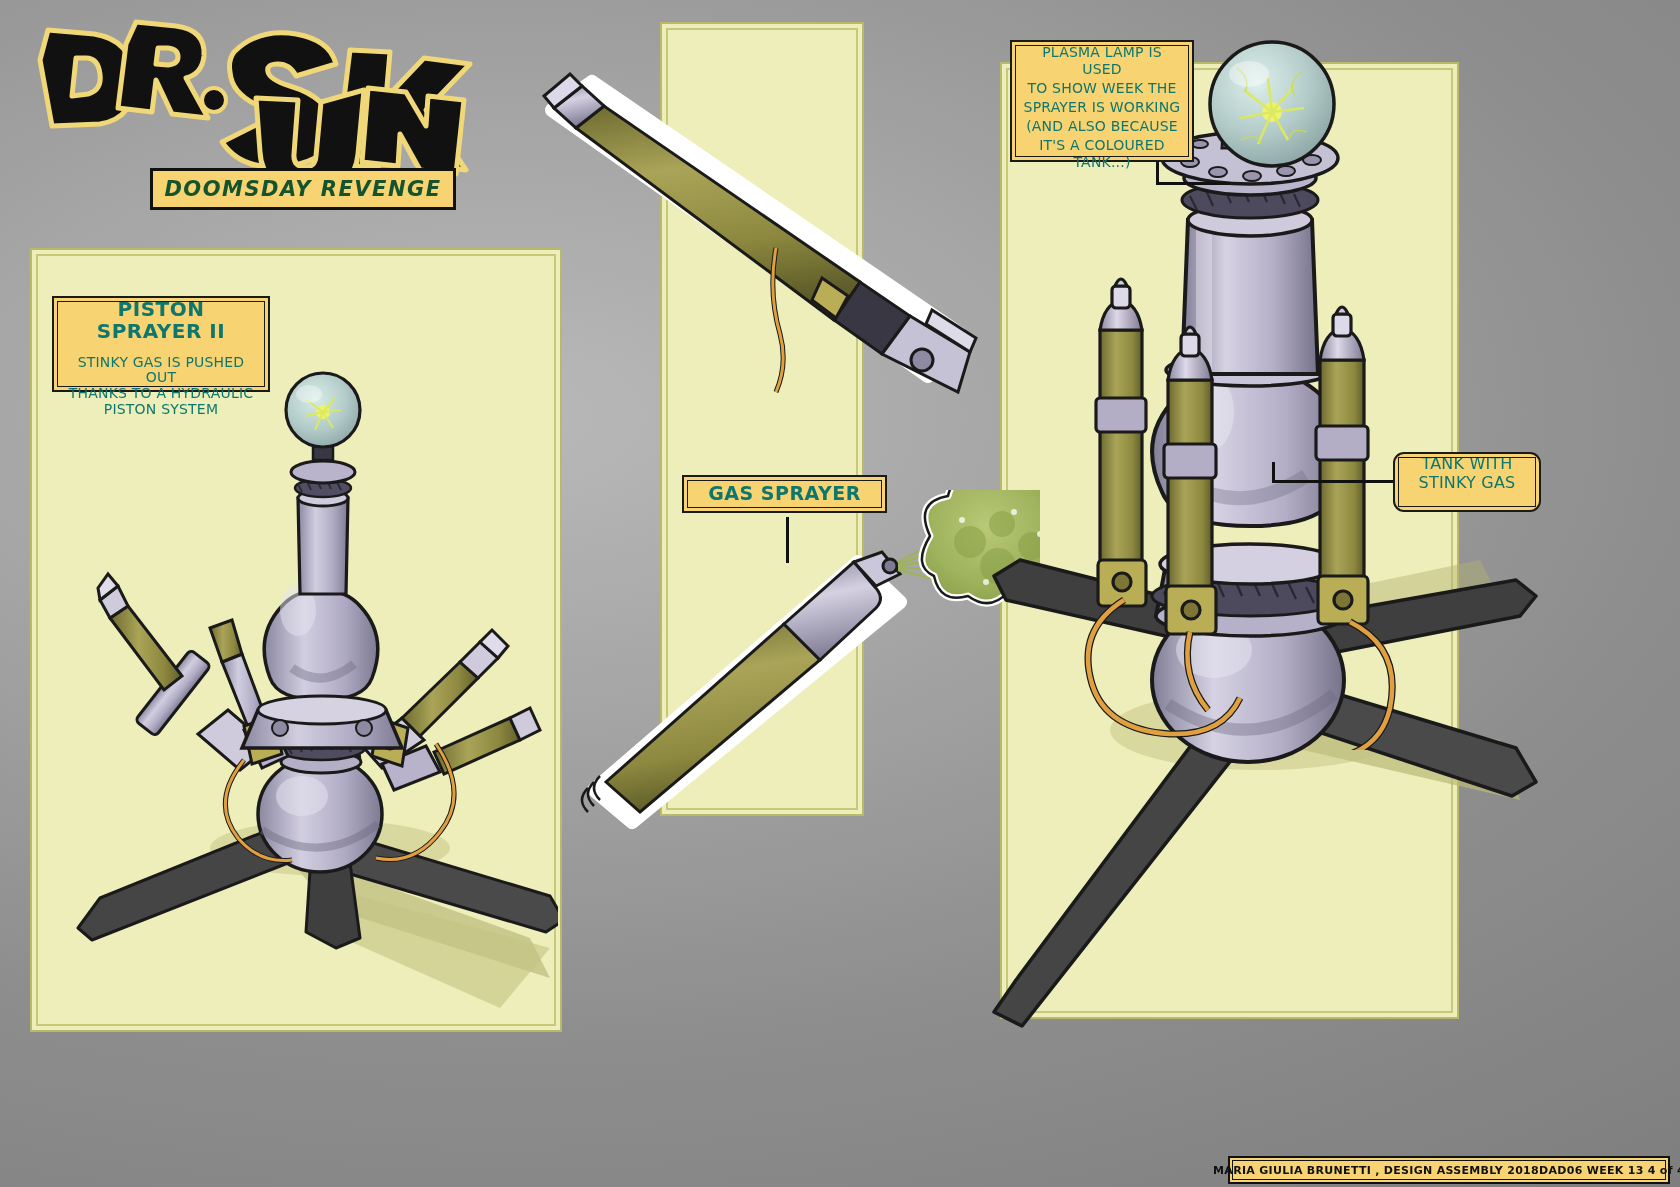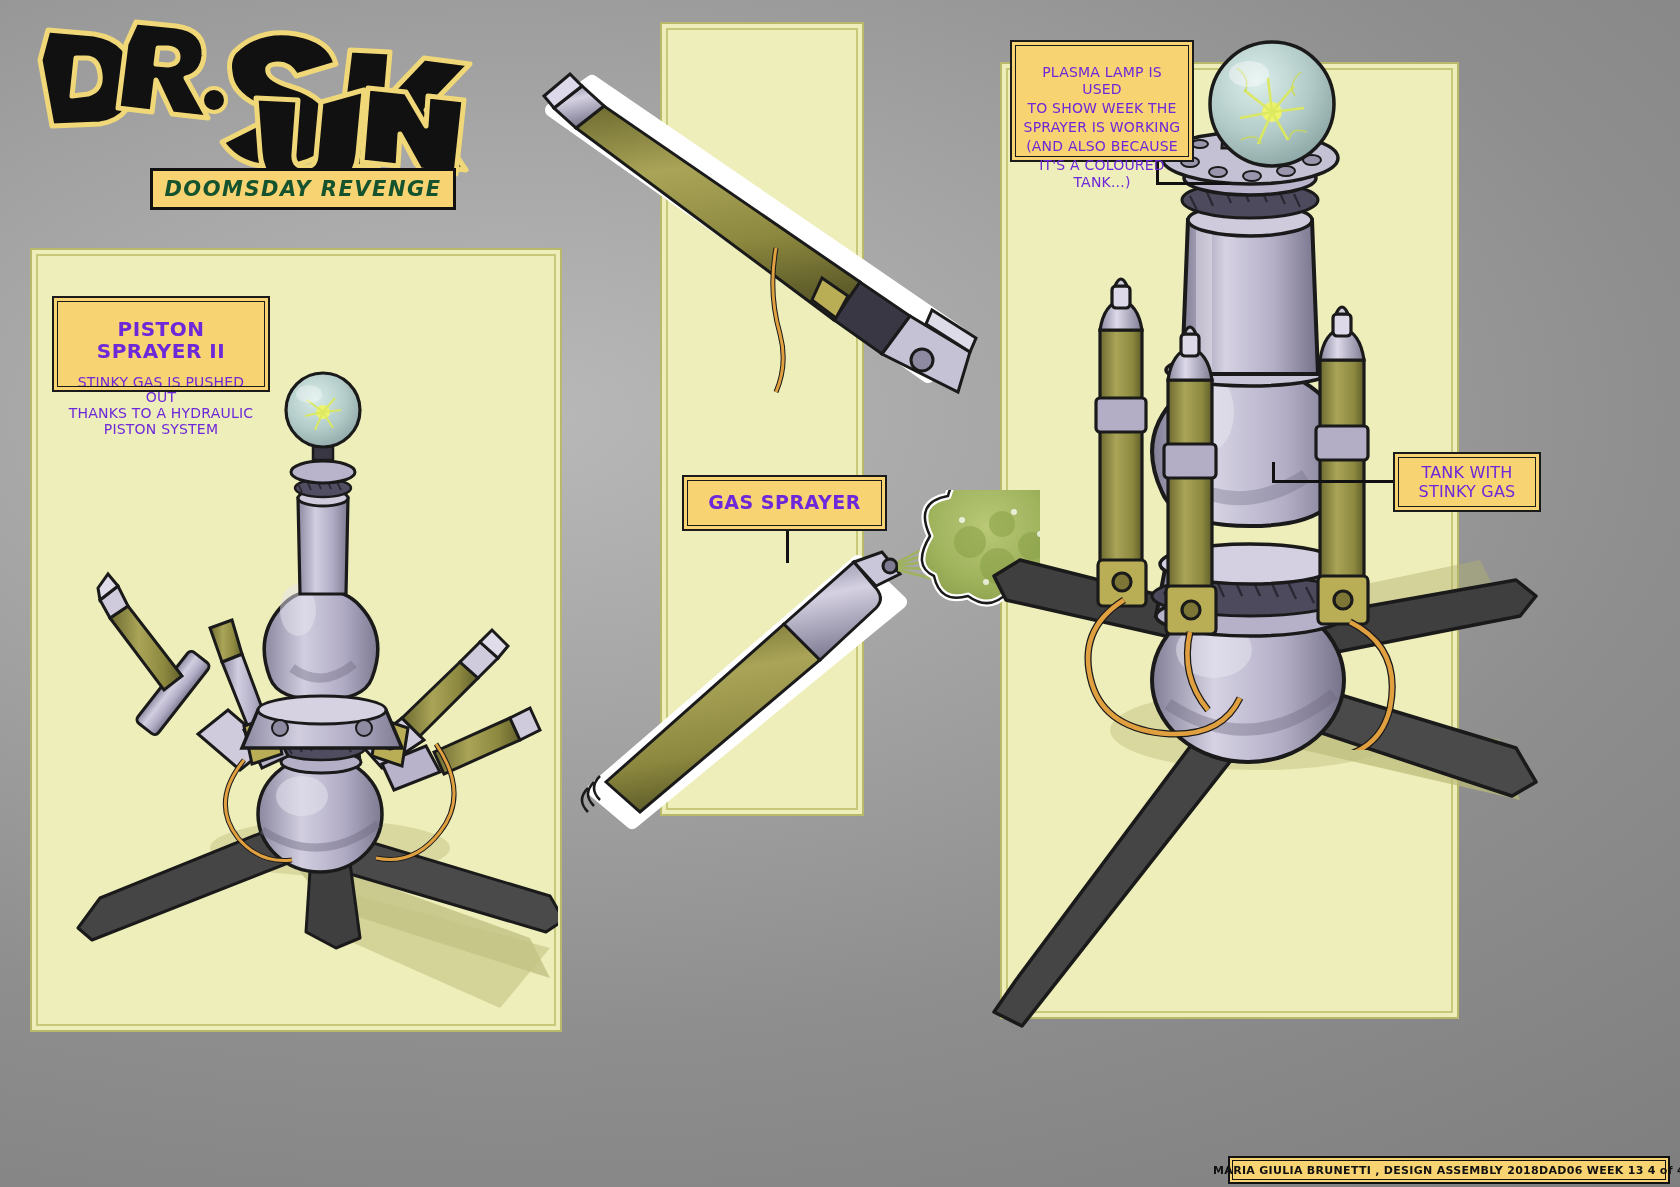--- a/index.html
+++ b/index.html
@@ -19,41 +19,41 @@
          box-shadow:0 0 0 4px rgba(255,255,255,0) ;}
   .panel::after{content:"";position:absolute;left:4px;top:4px;right:4px;bottom:4px;
          border:2px solid #c8c87a;pointer-events:none;}
   #panel-left{left:30px;top:248px;width:528px;height:780px;}
   #panel-mid{left:660px;top:22px;width:200px;height:790px;}
   #panel-right{left:1000px;top:62px;width:455px;height:953px;}
 
   
   .note{position:absolute;background:#f7d372;border:2.5px solid #1a1a1a;
         box-shadow:3px 3px 0 0 rgba(0,0,0,0.0);
-        padding:20px 10px;box-sizing:border-box;
+        padding:0 10px;box-sizing:border-box;
         font-family:"DejaVu Sans", sans-serif;
-        color:#6d28d9;text-align:center;line-height:1.12;}
+        color:#0f766e;text-align:center;line-height:1.12;}
   .note::before{content:"";position:absolute;left:3px;top:3px;right:3px;bottom:3px;
         border:1.5px solid #1a1a1a;pointer-events:none;}
   .note .nt-title{font-weight:bold;letter-spacing:.5px;}
   .note .nt-body{letter-spacing:.2px;}
 
   #note-piston{left:52px;top:296px;width:218px;height:96px;}
   #note-piston .nt-title{font-size:20px;margin-bottom:12px;}
   #note-piston .nt-body{font-size:14px;}
 
   #note-plasma{left:1010px;top:40px;width:184px;height:122px;}
   #note-plasma .nt-body{font-size:14px;line-height:1.22;padding-top:2px;}
 
-  #note-sprayer{left:682px;top:475px;width:205px;height:56px;
+  #note-sprayer{left:682px;top:475px;width:205px;height:38px;
         display:flex;align-items:center;justify-content:center;}
   #note-sprayer .nt-title{font-size:19px;}
 
   #note-tank{left:1393px;top:452px;width:148px;height:60px;
-        display:flex;align-items:center;justify-content:center;}
+        display:flex;justify-content:center;border-radius:11px;}
   #note-tank .nt-body{font-size:16px;line-height:1.2;}
 
   
   #logo-wrap{position:absolute;left:18px;top:14px;width:470px;height:200px;}
   #subtitle{position:absolute;left:150px;top:168px;width:300px;height:36px;
         background:#f7d372;border:3px solid #111;
         display:flex;align-items:center;justify-content:center;
         font-size:21px;font-style:italic;font-weight:bold;letter-spacing:1.5px;
         color:#14532d;}
 

